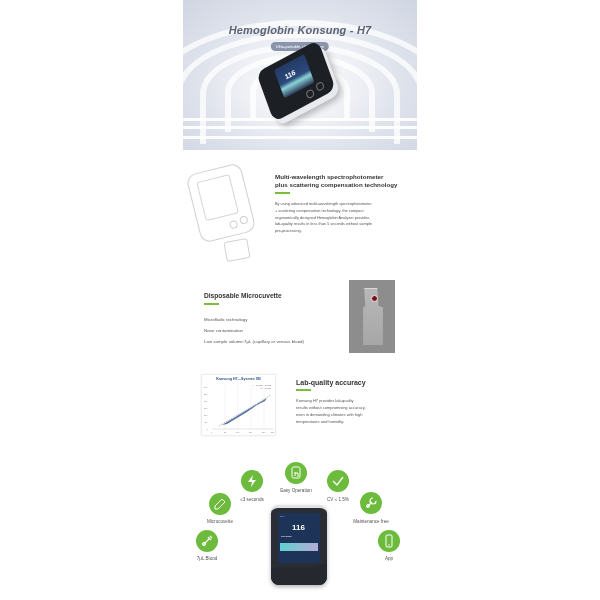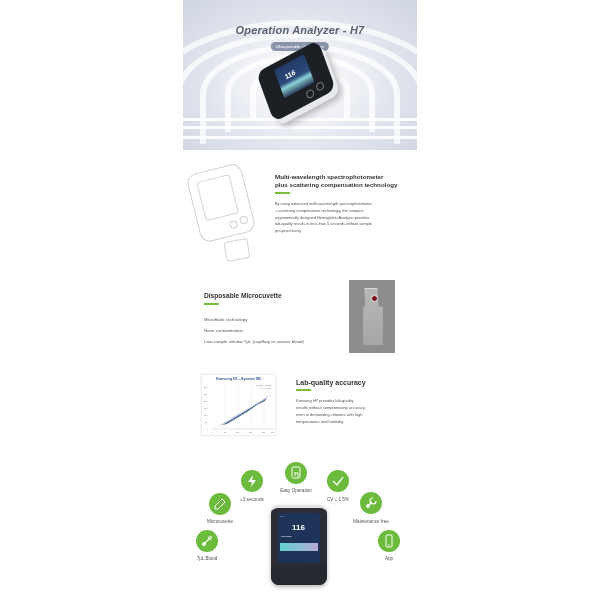--- a/index.html
+++ b/index.html
@@ -70,21 +70,21 @@
 
   <div class="hero">
     <div class="ring" style="width:300px;height:150px;top:20px;"></div>
     <div class="ring" style="width:250px;height:125px;top:32px;"></div>
     <div class="ring" style="width:200px;height:100px;top:44px;"></div>
     <div class="ring" style="width:150px;height:78px;top:54px;"></div>
     <div class="ring" style="width:100px;height:55px;top:64px;"></div>
     <div class="floor" style="top:118px;"></div>
     <div class="floor" style="top:126px;"></div>
     <div class="floor" style="top:136px;"></div>
-    <div class="hero-title">Operation Analyzer - H7</div>
+    <div class="hero-title">Hemoglobin Konsung - H7</div>
     <div class="hero-badge">Ultra-portable, ultra-precise</div>
     <div class="hero-device">
       <div class="screen">
         <span>116</span>
       </div>
       <div class="btn" style="left:40px;top:40px;"></div>
       <div class="btn" style="left:52px;top:38px;"></div>
     </div>
   </div>
 

